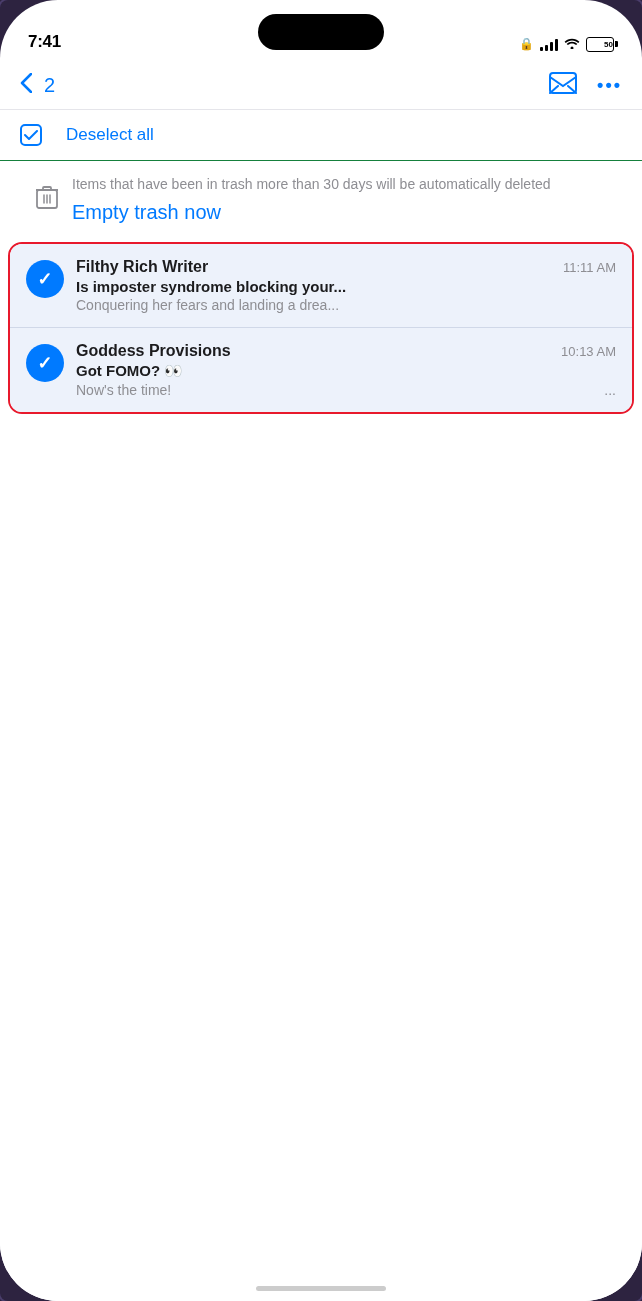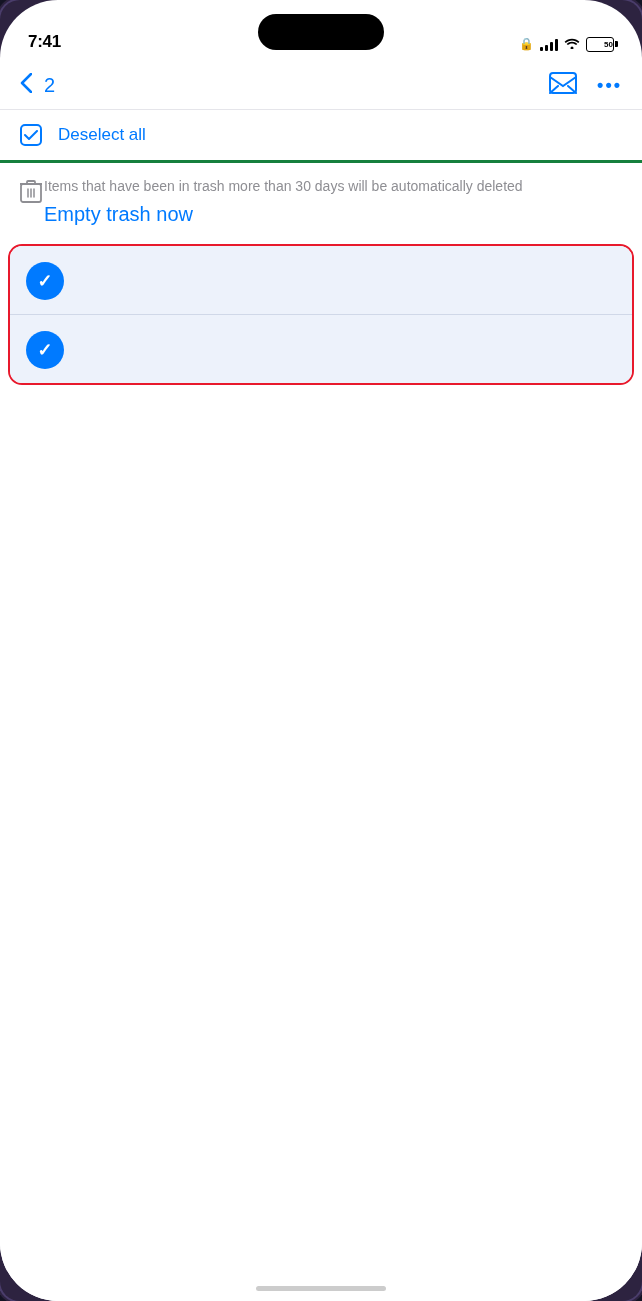--- a/index.html
+++ b/index.html
@@ -10,21 +10,21 @@
       justify-content: center;
       align-items: center;
       min-height: 100vh;
       font-family: -apple-system, BlinkMacSystemFont, 'SF Pro Text', 'Helvetica Neue', sans-serif;
     }
 
     .phone-frame {
       width: 642px;
       height: 1301px;
       background: #2d2340;
-      border-radius: 20px;
+      border-radius: 8px;
       position: relative;
       overflow: hidden;
       box-shadow:
         0 0 0 2px #4a3d6b,
         0 0 0 4px #2d2340,
         0 0 40px rgba(0,0,0,0.8);
     }
 
     
     .phone-frame::before {
@@ -185,23 +185,23 @@
     .nav-more-icon {
       color: #007AFF;
       font-size: 20px;
       letter-spacing: 1px;
     }
 
     
     .deselect-row {
       display: flex;
       align-items: center;
-      gap: 16px;
+      gap: 24px;
       padding: 14px 20px;
-      border-bottom: 3px solid #15803d;
+      border-bottom: 1px solid #15803d;
     }
 
     .checkbox-checked {
       width: 22px;
       height: 22px;
       border: 2px solid #007AFF;
       border-radius: 5px;
       display: flex;
       align-items: center;
       justify-content: center;
@@ -210,23 +210,23 @@
     }
 
     .deselect-label {
       color: #007AFF;
       font-size: 17px;
     }
 
     
     .trash-info-row {
       display: flex;
-      align-items: flex-start;
-      gap: 2px;
-      padding: 14px 20px 8px;
+      align-items: center;
+      gap: 14px;
+      padding: 14px 36px 8px;
     }
 
     .trash-icon-wrap {
       color: #8e8e93;
       font-size: 22px;
       margin-top: 2px;
       flex-shrink: 0;
     }
 
     .trash-text-wrap {
@@ -429,26 +429,47 @@
           <div class="empty-trash-btn">Empty trash now</div>
         </div>
       </div>
 
       <div class="email-list-container">
 
         <div class="email-item">
           <div class="email-avatar">
             <span class="check-icon">✓</span>
           </div>
+          <div class="email-body">
+            <div class="email-header">
+              <span class="email-sender">Filthy Rich Writer</span>
+              <span class="email-time">11:11 AM</span>
+            </div>
+            <div class="email-subject">Is imposter syndrome blocking your...</div>
+            <div class="email-preview">
+              <span class="email-preview-text">Conquering her fears and landing a drea...</span>
+            </div>
+          </div>
         </div>
 
         <div class="email-item">
           <div class="email-avatar">
             <span class="check-icon">✓</span>
           </div>
+          <div class="email-body">
+            <div class="email-header">
+              <span class="email-sender">Goddess Provisions</span>
+              <span class="email-time">10:13 AM</span>
+            </div>
+            <div class="email-subject">Got FOMO? 👀</div>
+            <div class="email-preview">
+              <span class="email-preview-text">Now's the time!</span>
+              <span class="email-more">...</span>
+            </div>
+          </div>
         </div>
 
       </div>
 
     </div>
 
     <div class="home-indicator"></div>
 
   </div>
 </div>

